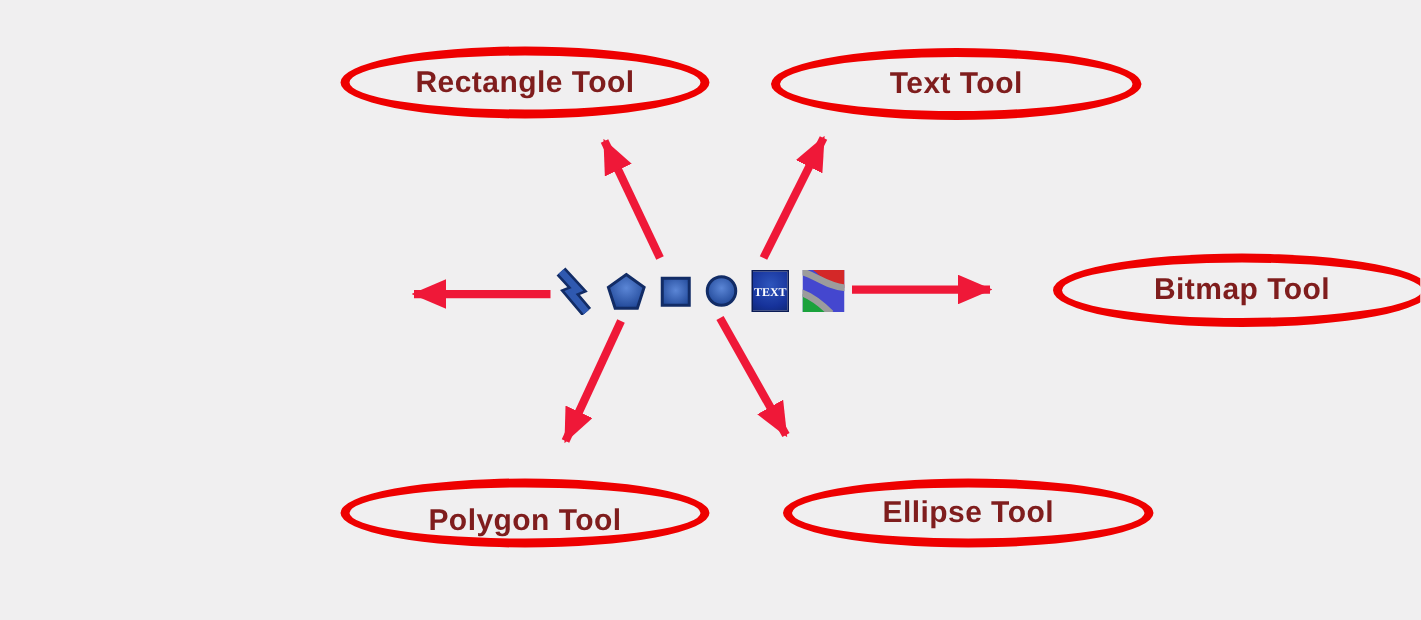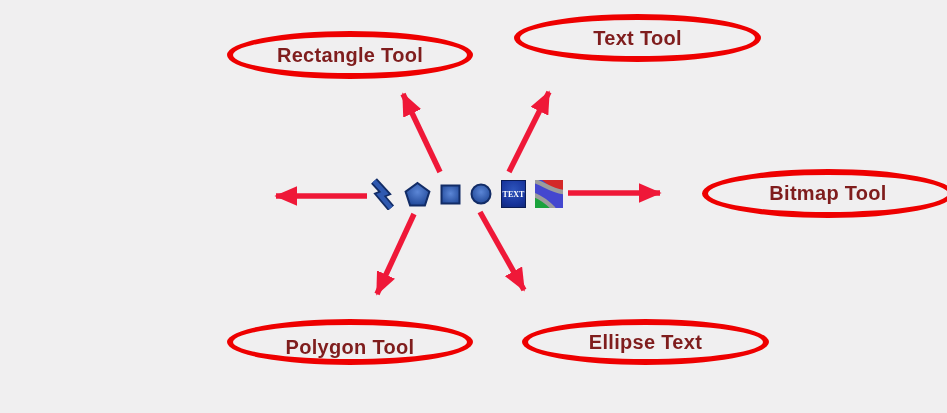--- a/index.html
+++ b/index.html
@@ -26,21 +26,21 @@
     background:transparent;
   }
   .bubble span{
     color:#7f1d1d;
     font-weight:bold;
     font-size:20px;
     letter-spacing:0.3px;
     white-space:nowrap;
   }
   .bubble-rectangle{left:227px;top:31px;width:246px;height:48px;}
-  .bubble-text{left:514px;top:14px;width:247px;height:48px;}
+  .bubble-text{left:514px;top:32px;width:247px;height:48px;}
   .bubble-line{left:13px;top:173px;width:248px;height:52px;}
   .bubble-bitmap{left:702px;top:169px;width:252px;height:49px;align-items:center;}
   .bubble-polygon{left:227px;top:319px;width:246px;height:46px;align-items:flex-end;}
   .bubble-ellipse{left:522px;top:319px;width:247px;height:46px;}
 
   .toolbar{
     position:absolute;left:369px;top:177px;height:34px;
     display:flex;align-items:center;gap:9px;
   }
   .tool{display:flex;align-items:center;justify-content:center;}
@@ -82,21 +82,21 @@
   <div class="bubble bubble-text">
     <span>Text Tool</span>
   </div>
   <div class="bubble bubble-bitmap">
     <span>Bitmap Tool</span>
   </div>
   <div class="bubble bubble-polygon">
     <span>Polygon Tool</span>
   </div>
   <div class="bubble bubble-ellipse">
-    <span>Ellipse Text</span>
+    <span>Ellipse Tool</span>
   </div>
 
   <div class="toolbar">
 
     <div class="tool">
       <svg width="26" height="32" viewBox="0 0 26 32" xmlns="http://www.w3.org/2000/svg">
         <polyline points="5,3 16,15 11,17 22,30" fill="none" stroke="#122c66" stroke-width="8" stroke-linejoin="miter"></polyline>
         <polyline points="5,3 16,15 11,17 22,30" fill="none" stroke="#2f59b0" stroke-width="4.5" stroke-linejoin="miter"></polyline>
       </svg>
     </div>

